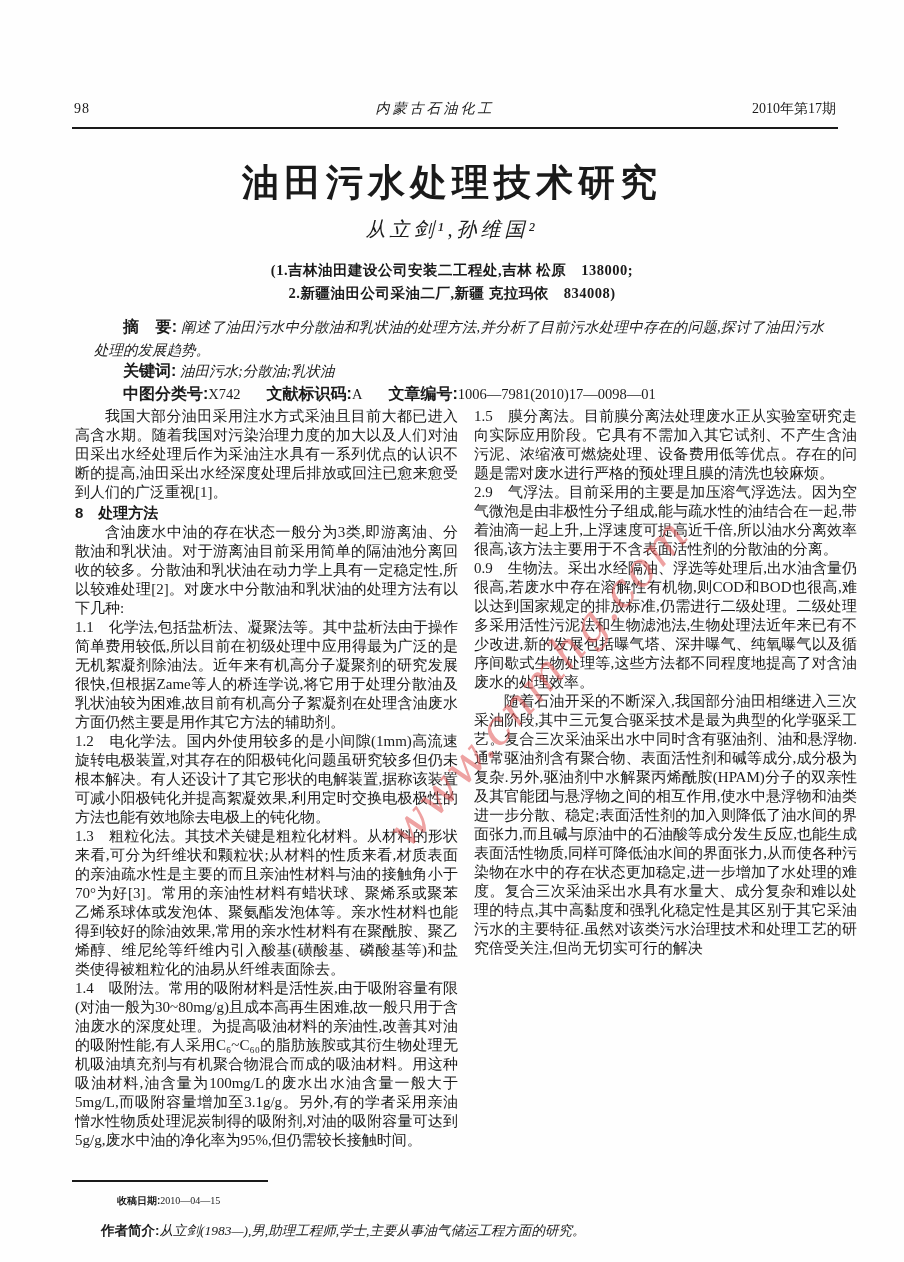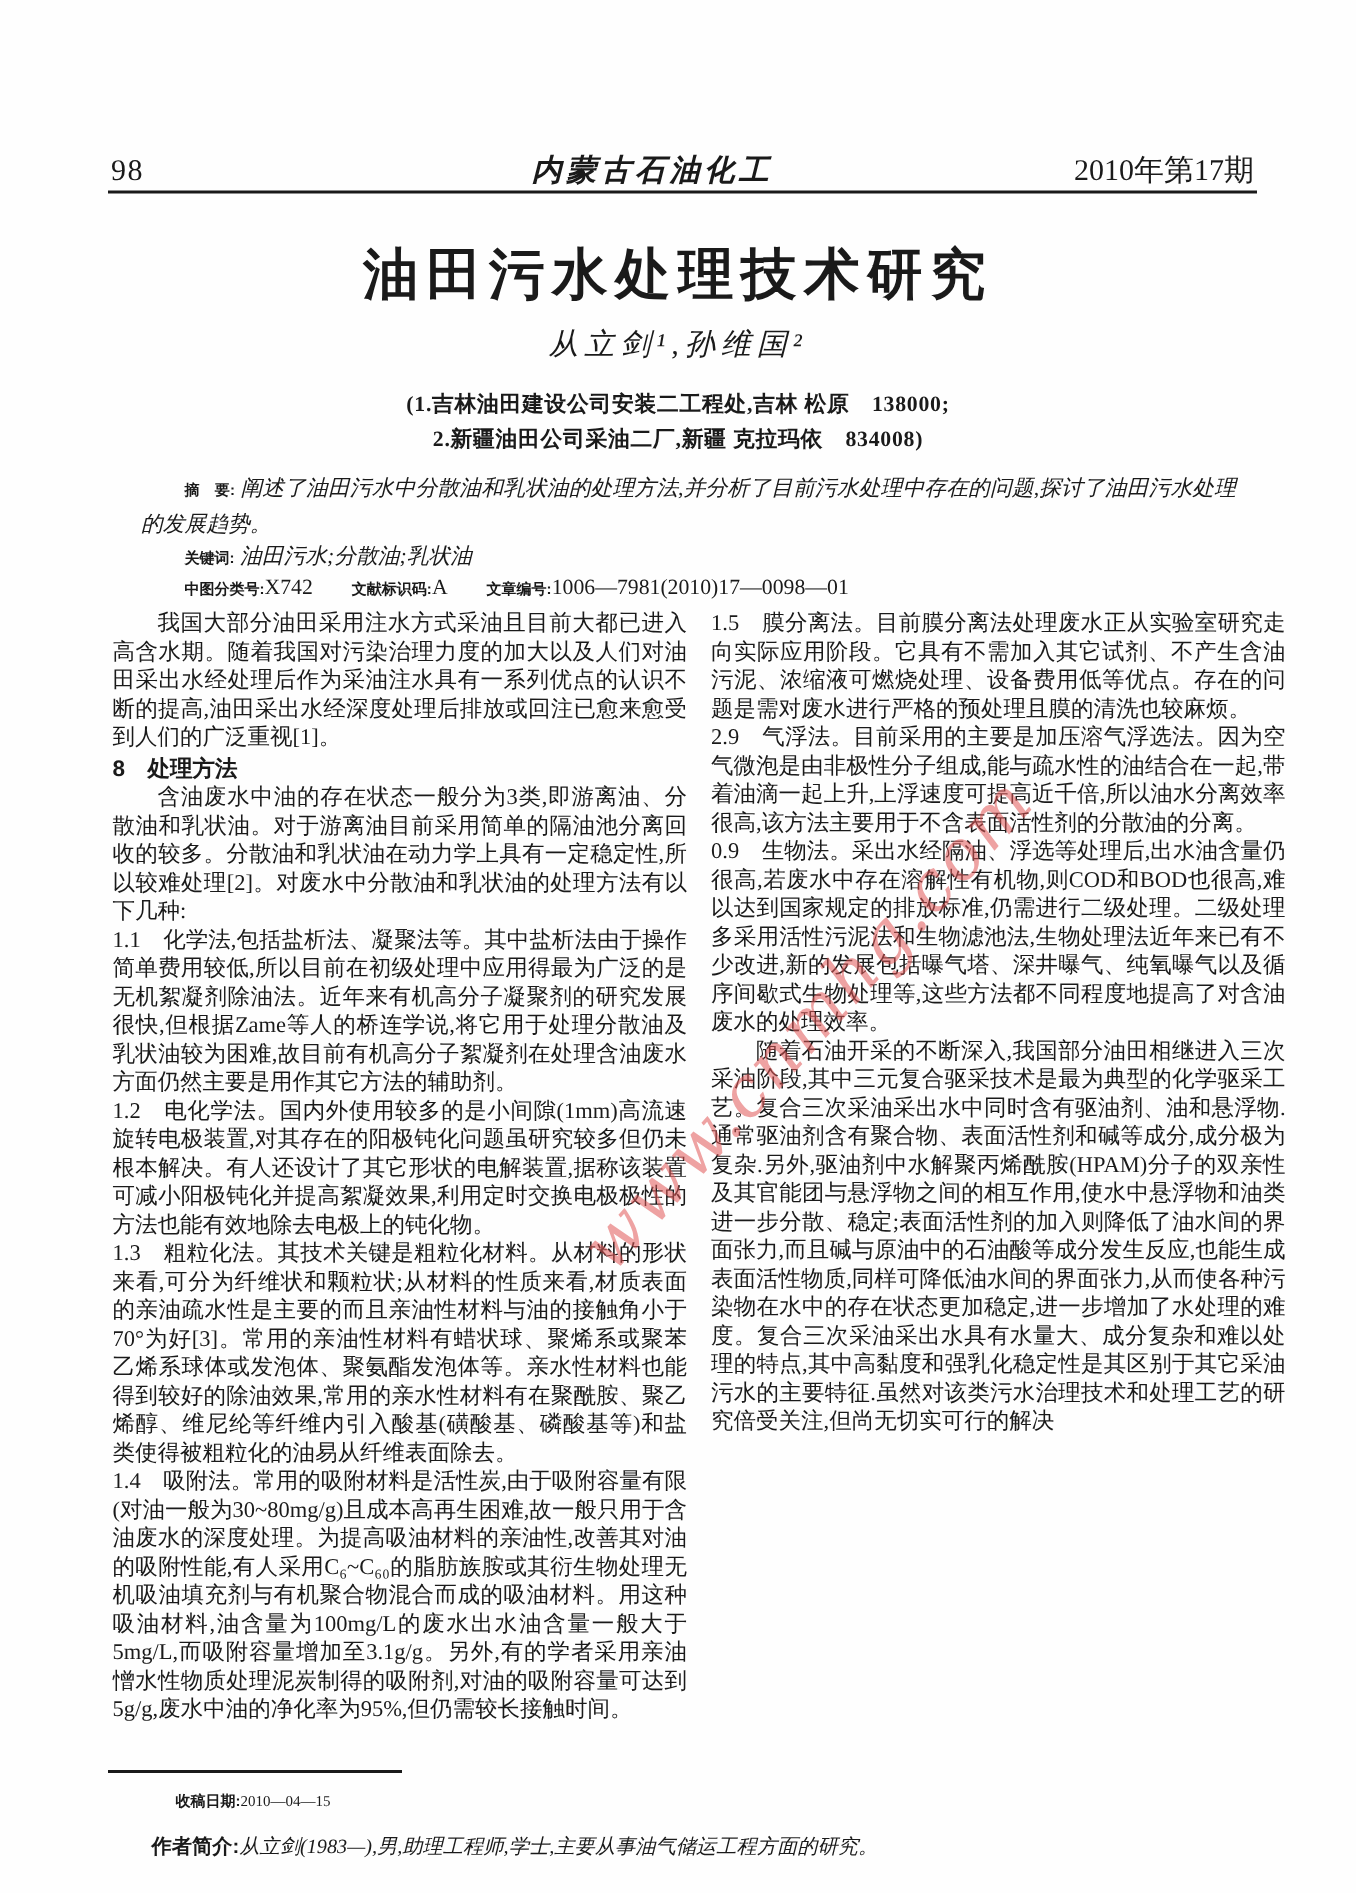--- a/index.html
+++ b/index.html
@@ -11,24 +11,24 @@
     font-family: "Liberation Serif", serif;
     color: #1a1a1a;
     overflow: hidden;
   }
 
   
   .page-header {
     position: absolute;
     top: 100px; left: 74px; width: 762px;
     display: flex; align-items: baseline;
-    font-size: 20px;
+    font-size: 14px;
   }
   .page-num { width: 120px; text-align: left; letter-spacing: 1px; }
-  .journal-title { flex: 1; text-align: center; font-weight: bold; font-style: italic; letter-spacing: 3px; }
+  .journal-title { flex: 1; text-align: center; font-weight: normal; font-style: italic; letter-spacing: 3px; }
   .issue-label { width: 160px; text-align: right; }
   .header-rule {
     position: absolute;
     top: 127px; left: 72px; width: 766px; height: 0;
     border-top: 2.5px solid #1a1a1a;
   }
 
   
   .article-title {
     position: absolute;
@@ -60,21 +60,21 @@
 
   
   .abstract-block {
     position: absolute;
     top: 315px; left: 94px; width: 730px;
     font-size: 14.5px; line-height: 23px;
     text-indent: 2em;
     text-align: justify;
   }
   .kai { font-style: italic; }
-  .lbl { font-weight: bold; font-style: normal; font-family: "Liberation Sans", sans-serif; font-size: 10px; }
+  .lbl { font-weight: bold; font-style: normal; font-family: "Liberation Sans", sans-serif; font-size: 16px; }
   .keywords-block {
     position: absolute;
     top: 361px; left: 94px; width: 730px;
     font-size: 14.5px; text-indent: 2em;
   }
   .meta-line {
     position: absolute;
     top: 384px; left: 94px; width: 760px;
     font-size: 14.5px; text-indent: 2em;
     white-space: nowrap;

